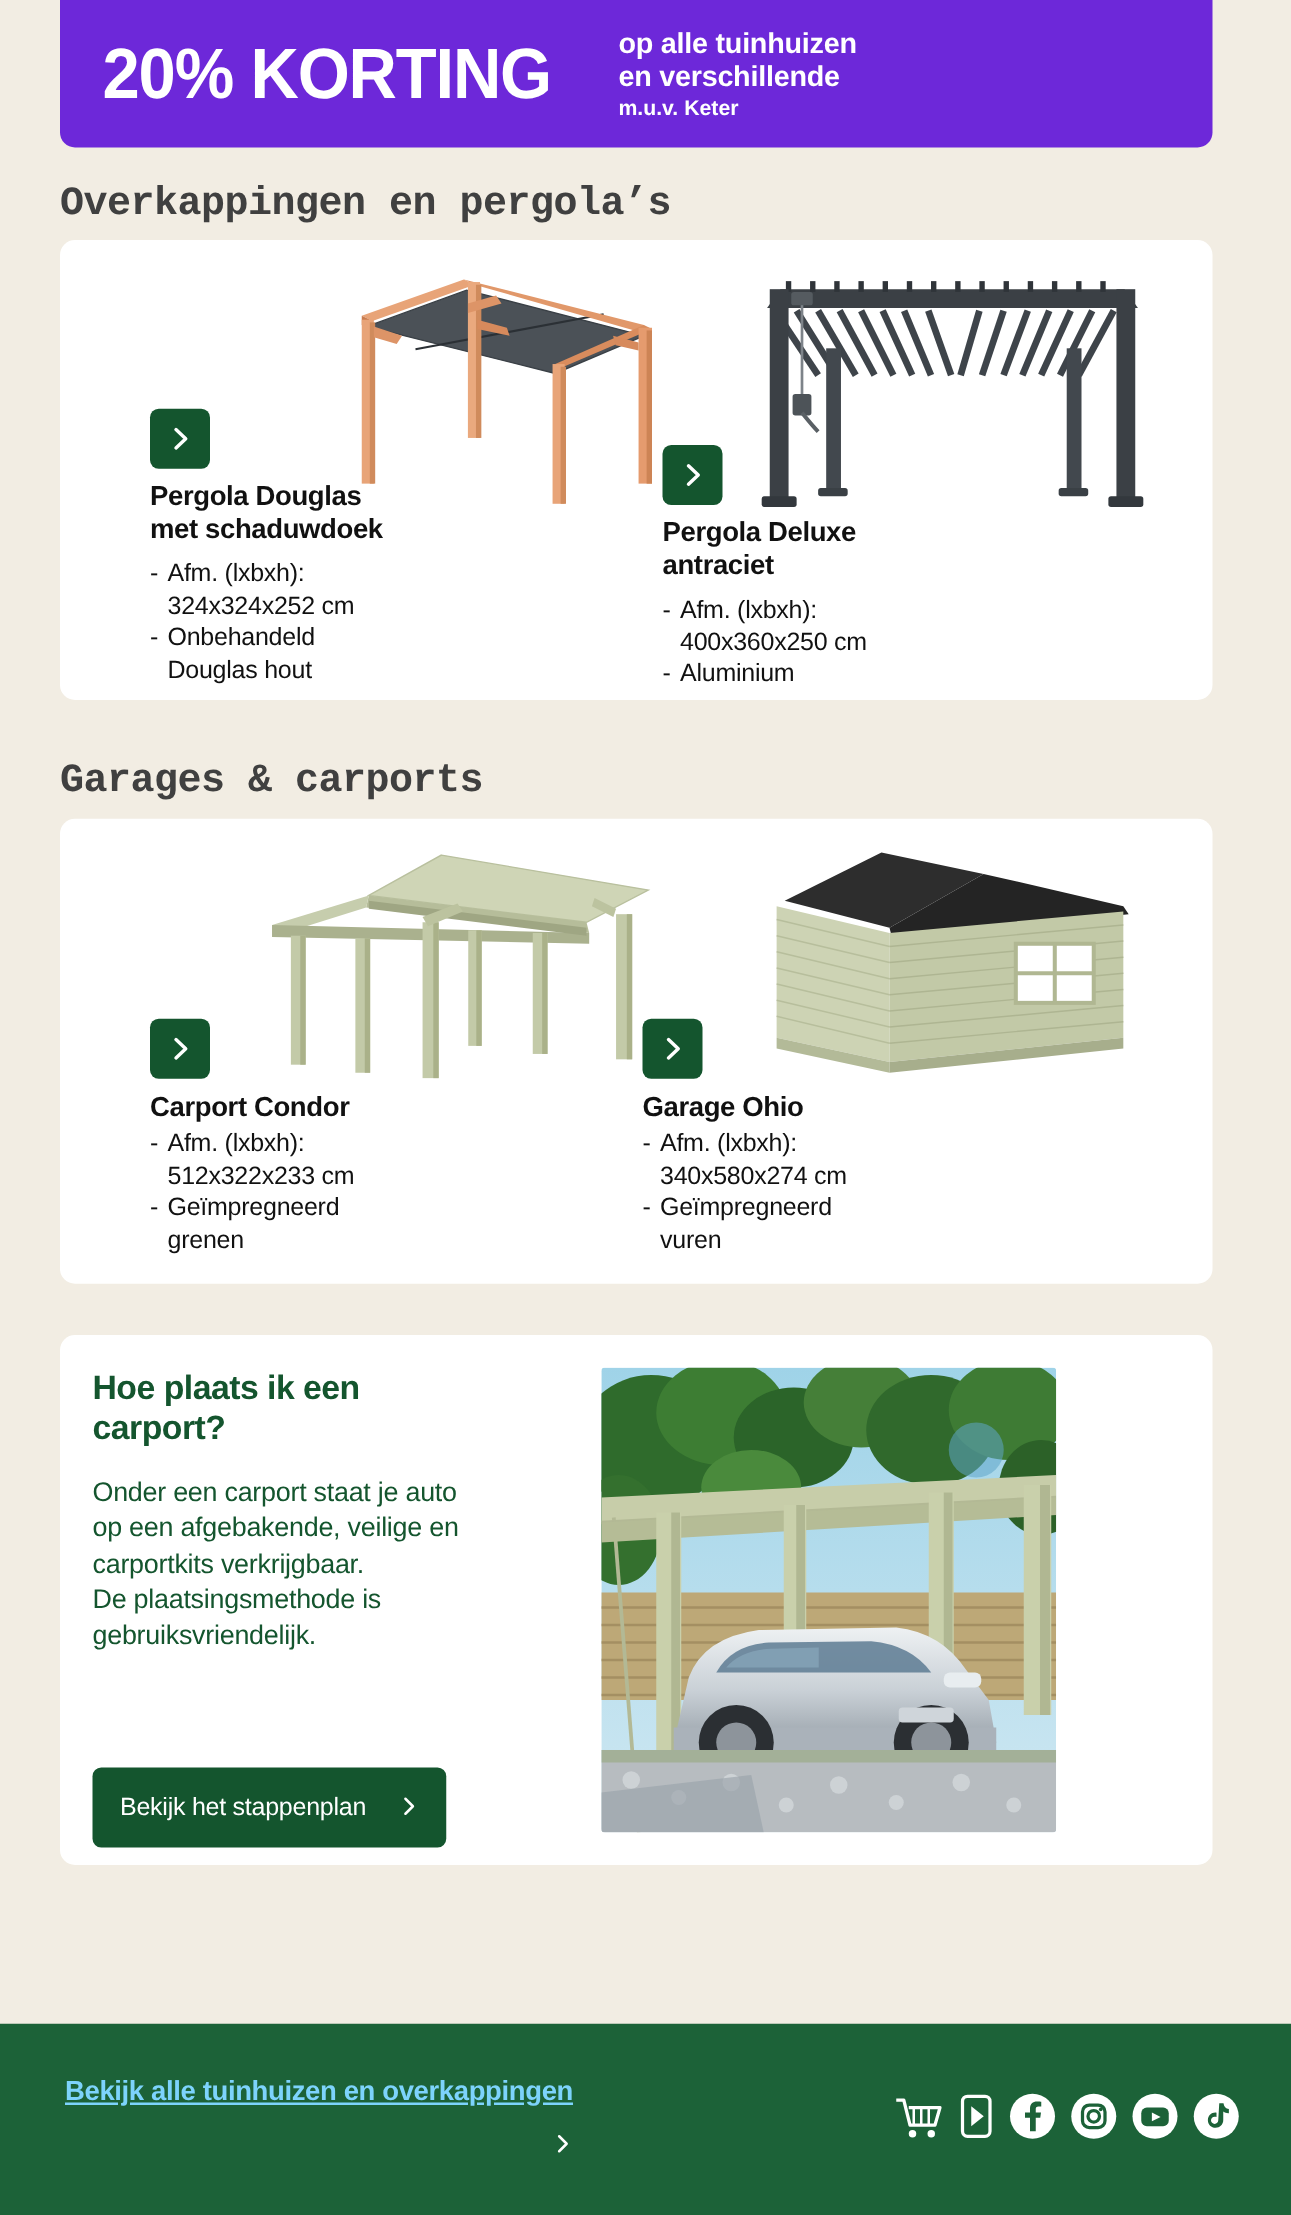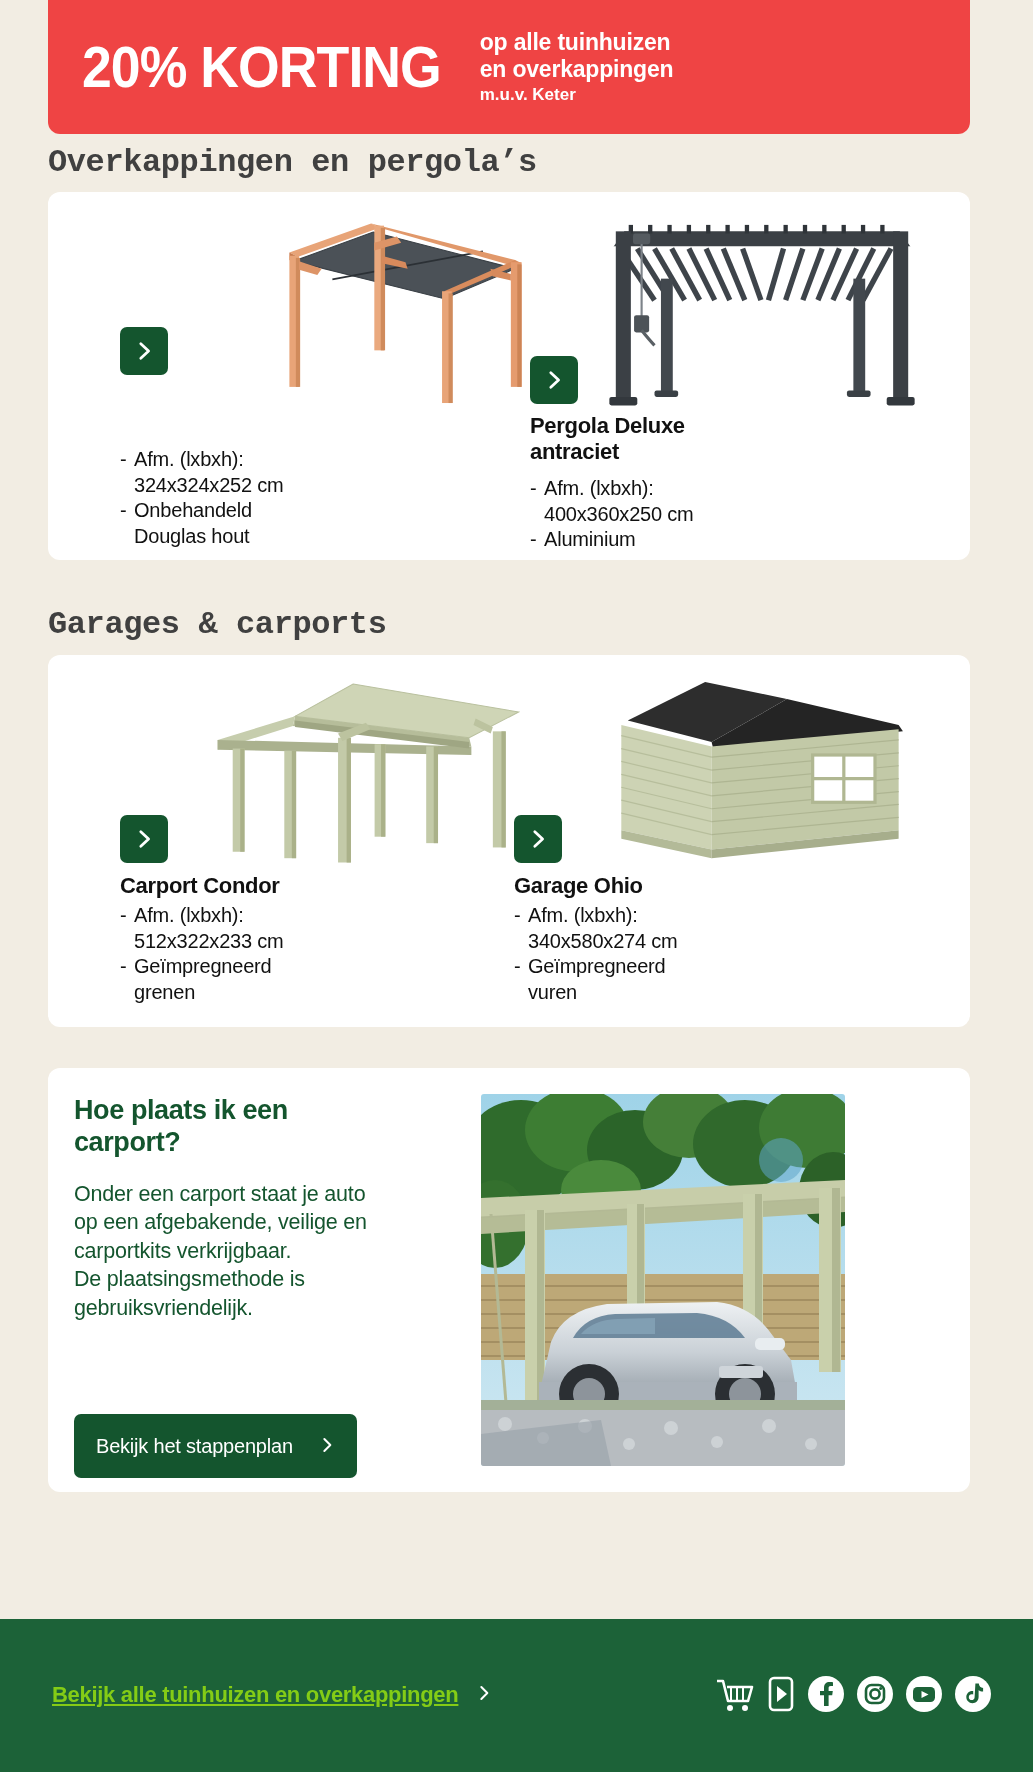--- a/index.html
+++ b/index.html
@@ -14,27 +14,27 @@
     position: relative;
     width: 1033px;
     height: 1772px;
     background: #f2ede3;
   }
 
   
   .promo {
     position: absolute;
     left: 48px; top: 0;
-    width: 922px; height: 134px;
-    background: #ef4444;
+    width: 922px; height: 118px;
+    background: #6d28d9;
     border-radius: 0 0 12px 12px;
     display: flex;
     align-items: center;
     padding: 0 34px;
-    gap: 16px;
+    gap: 31px;
   }
   .promo-head {
     color: #ffffff;
     font-size: 57px;
     font-weight: bold;
     letter-spacing: -1px;
     line-height: 1;
     white-space: nowrap;
     transform: scaleX(0.94);
     transform-origin: left center;
@@ -198,40 +198,41 @@
     position: absolute;
     left: 0; top: 1619px;
     width: 1033px; height: 153px;
     background: #1c6238;
     display: flex;
     align-items: center;
     justify-content: space-between;
     padding: 0 40px 0 52px;
   }
   #footer-link {
-    display: flex; align-items: flex-start; gap: 18px;
-    color: #84cc16; font-size: 22px; font-weight: bold;
+    display: flex; align-items: flex-end; gap: 18px;
+    color: #7dd3fc; font-size: 22px; font-weight: bold;
     letter-spacing: -0.3px;
+    flex-direction: column;
   }
   #footer-socials { display: flex; align-items: center; gap: 9px; }
   .soc { display: block; }
 
   
   .ill { display: block; width: 100%; height: 100%; }
 </style>
 </head>
 <body>
 
 <div class="page">
 
   <div class="promo">
     <div class="promo-head">20% KORTING</div>
     <div class="promo-sub">
       <span class="l1">op alle tuinhuizen</span>
-      <span class="l2">en overkappingen</span>
+      <span class="l2">en verschillende</span>
       <span class="l3">m.u.v. Keter</span>
     </div>
   </div>
 
   <div class="sec-title" id="t-overkappingen">Overkappingen en pergola’s</div>
 
   <div class="card" id="card-pergolas">
 
     <div class="prod" id="prod-pergola-douglas">
       <div class="photo">
@@ -256,20 +257,24 @@
           <polygon points="239,62 258,67 258,73 241,69" fill="#d78a5c"></polygon>
           <polygon points="138,50 160,56 162,62 138,57" fill="#d78a5c"></polygon>
         </svg>
       </div>
       <div class="arrow-btn">
         <span>
           <svg width="22" height="22" viewBox="0 0 24 24">
               <path d="M8.5 4 L17 12 L8.5 20" fill="none" stroke="#ffffff" stroke-width="3" stroke-linecap="round" stroke-linejoin="round"></path>
             </svg>
         </span>
+      </div>
+      <div class="pname">
+        <span>Pergola Douglas</span><br>
+        <span>met schaduwdoek</span>
       </div>
       <div class="specs">
         <span class="spec">
           <span>Afm. (lxbxh):</span>
           <span class="l2">324x324x252 cm</span>
         </span>
         <span class="spec">
           <span>Onbehandeld</span>
           <span class="l2">Douglas hout</span>
         </span>

